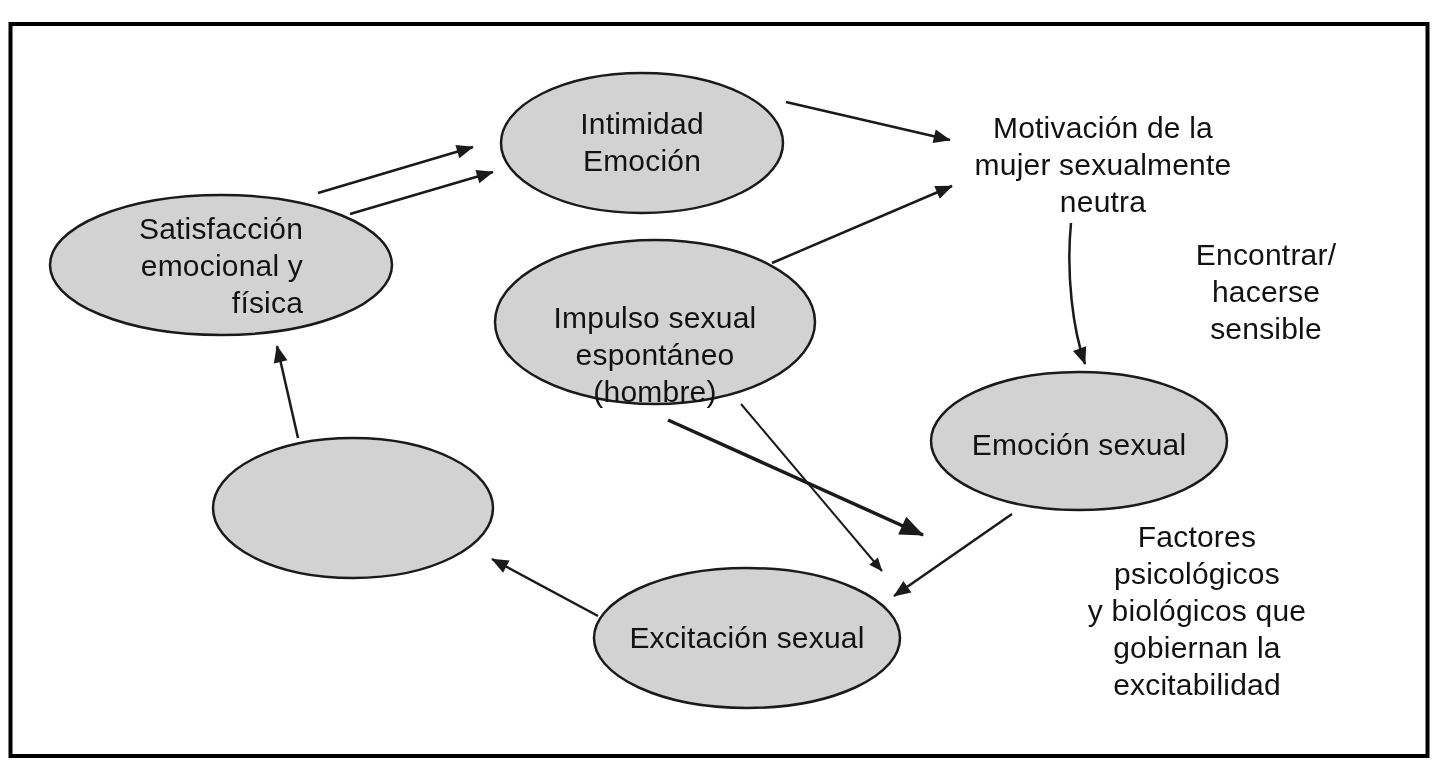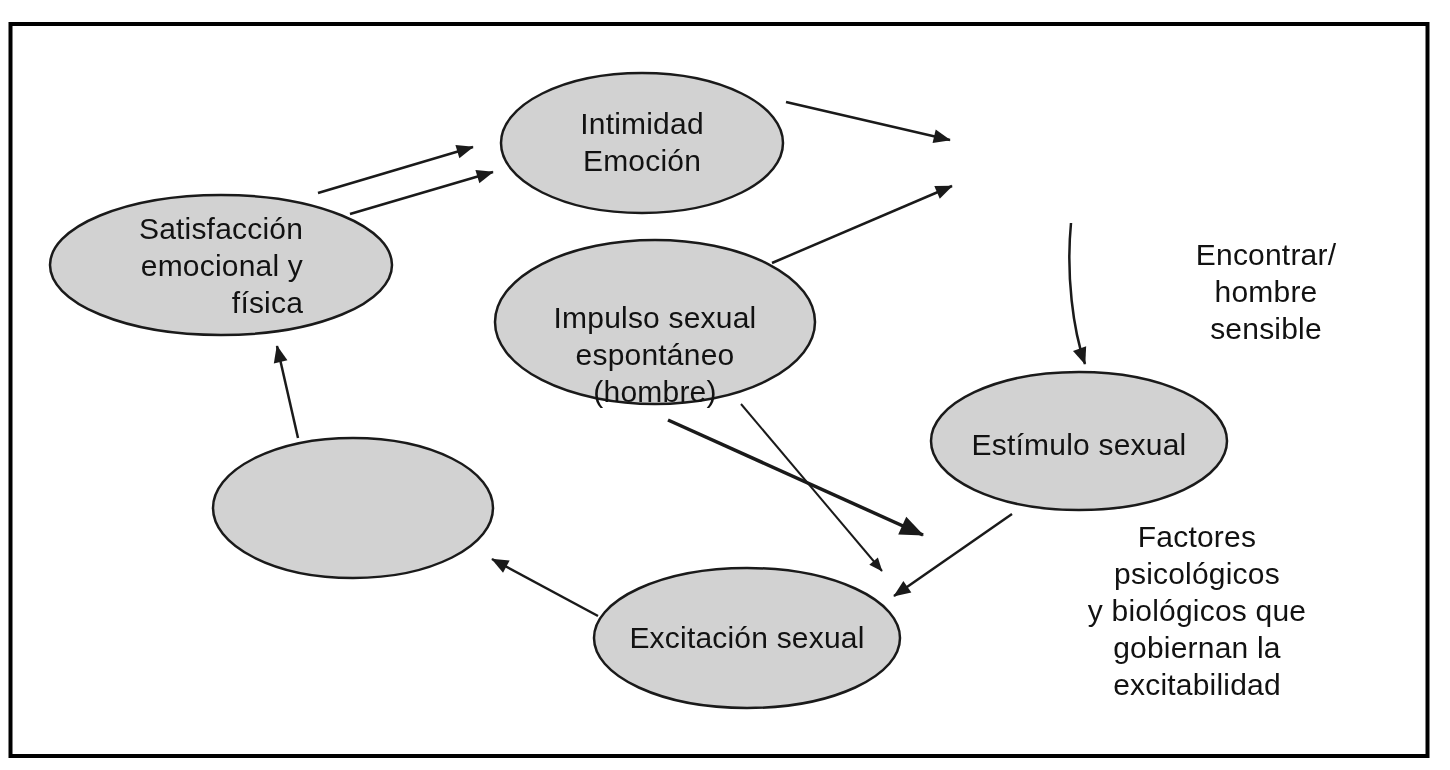--- a/index.html
+++ b/index.html
@@ -61,22 +61,25 @@
   </svg>
 
   <div class="label" style="left:642px; top:142px;">Intimidad
 Emoción</div>
   <div class="label" style="left:221px; top:265px;text-align:right;">Satisfacción
 emocional y
 física</div>
   <div class="label" style="left:655px; top:322px;margin-top:32px;">Impulso sexual
 espontáneo
 (hombre)</div>
-  <div class="label" style="left:1079px; top:444px;">Estímulo sexual</div>
+  <div class="label" style="left:1079px; top:444px;">Emoción sexual</div>
   <div class="label" style="left:747px; top:637px;">Excitación sexual</div>
 
+  <div class="label" style="left:1103px; top:164px;">Motivación de la
+mujer sexualmente
+neutra</div>
   <div class="label" style="left:1266px; top:291px;">Encontrar/
-hombre sensible</div>
+hacerse sensible</div>
   <div class="label" style="left:1197px; top:610px;">Factores psicológicos
 y biológicos que
 gobiernan la excitabilidad</div>
 
 </div>
 
 </body></html>

